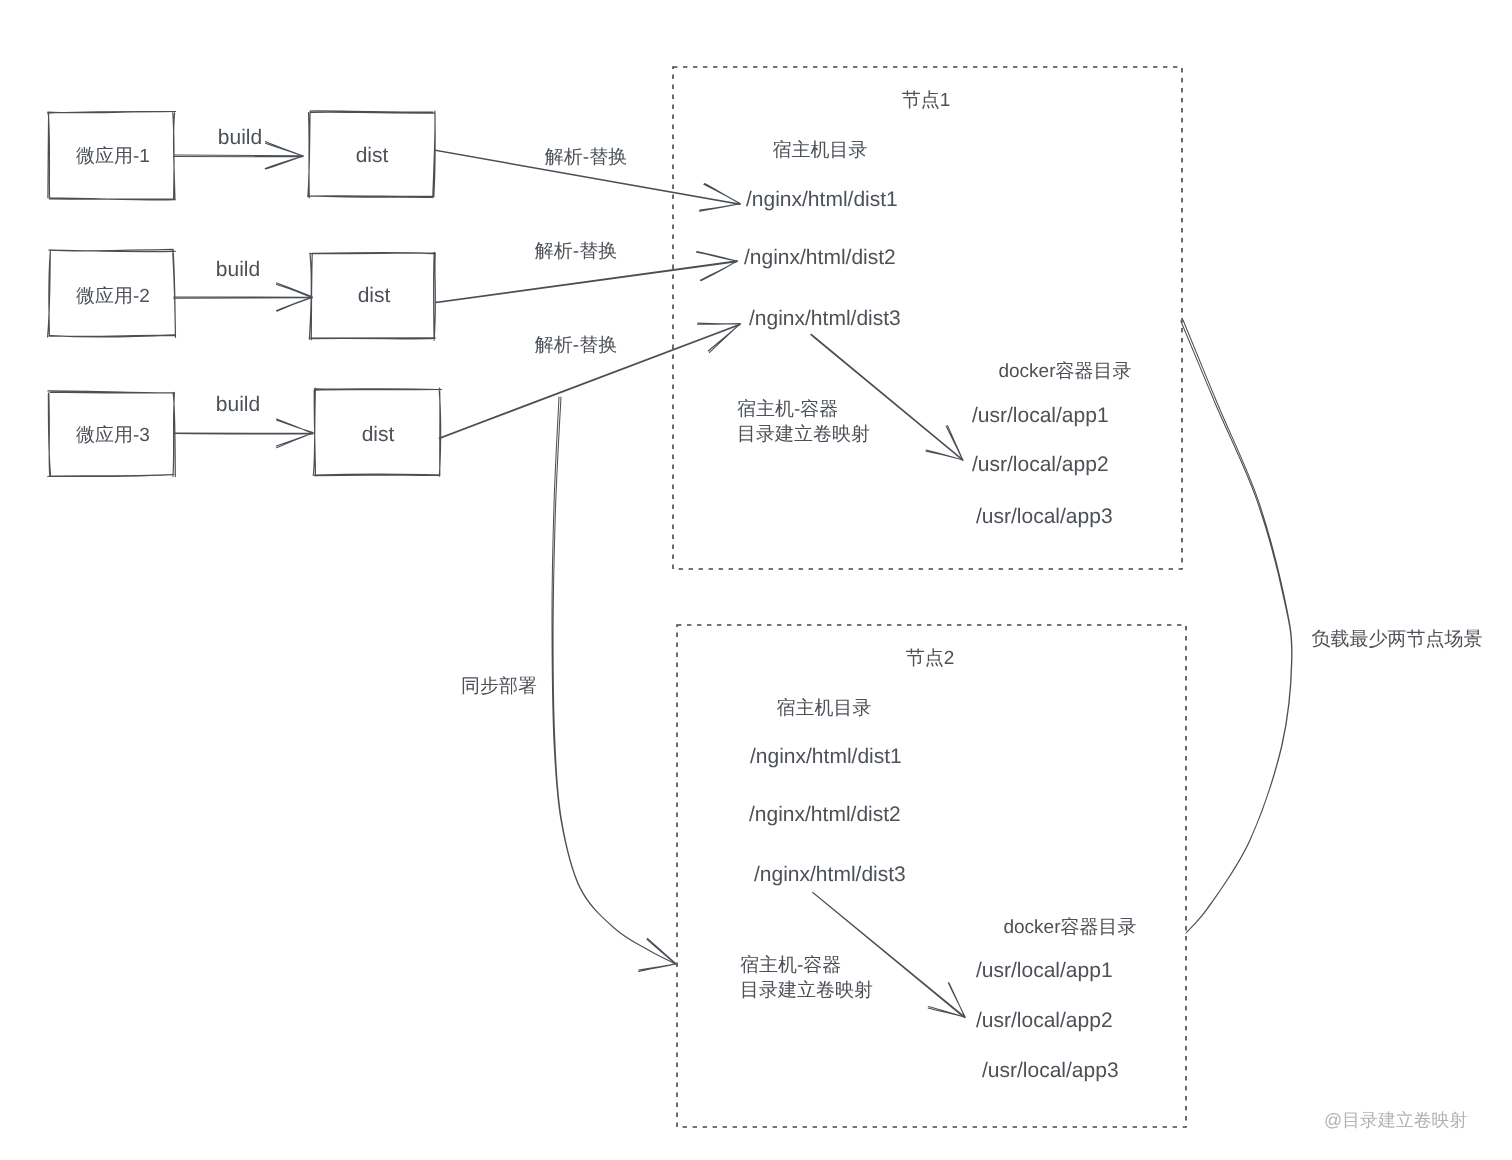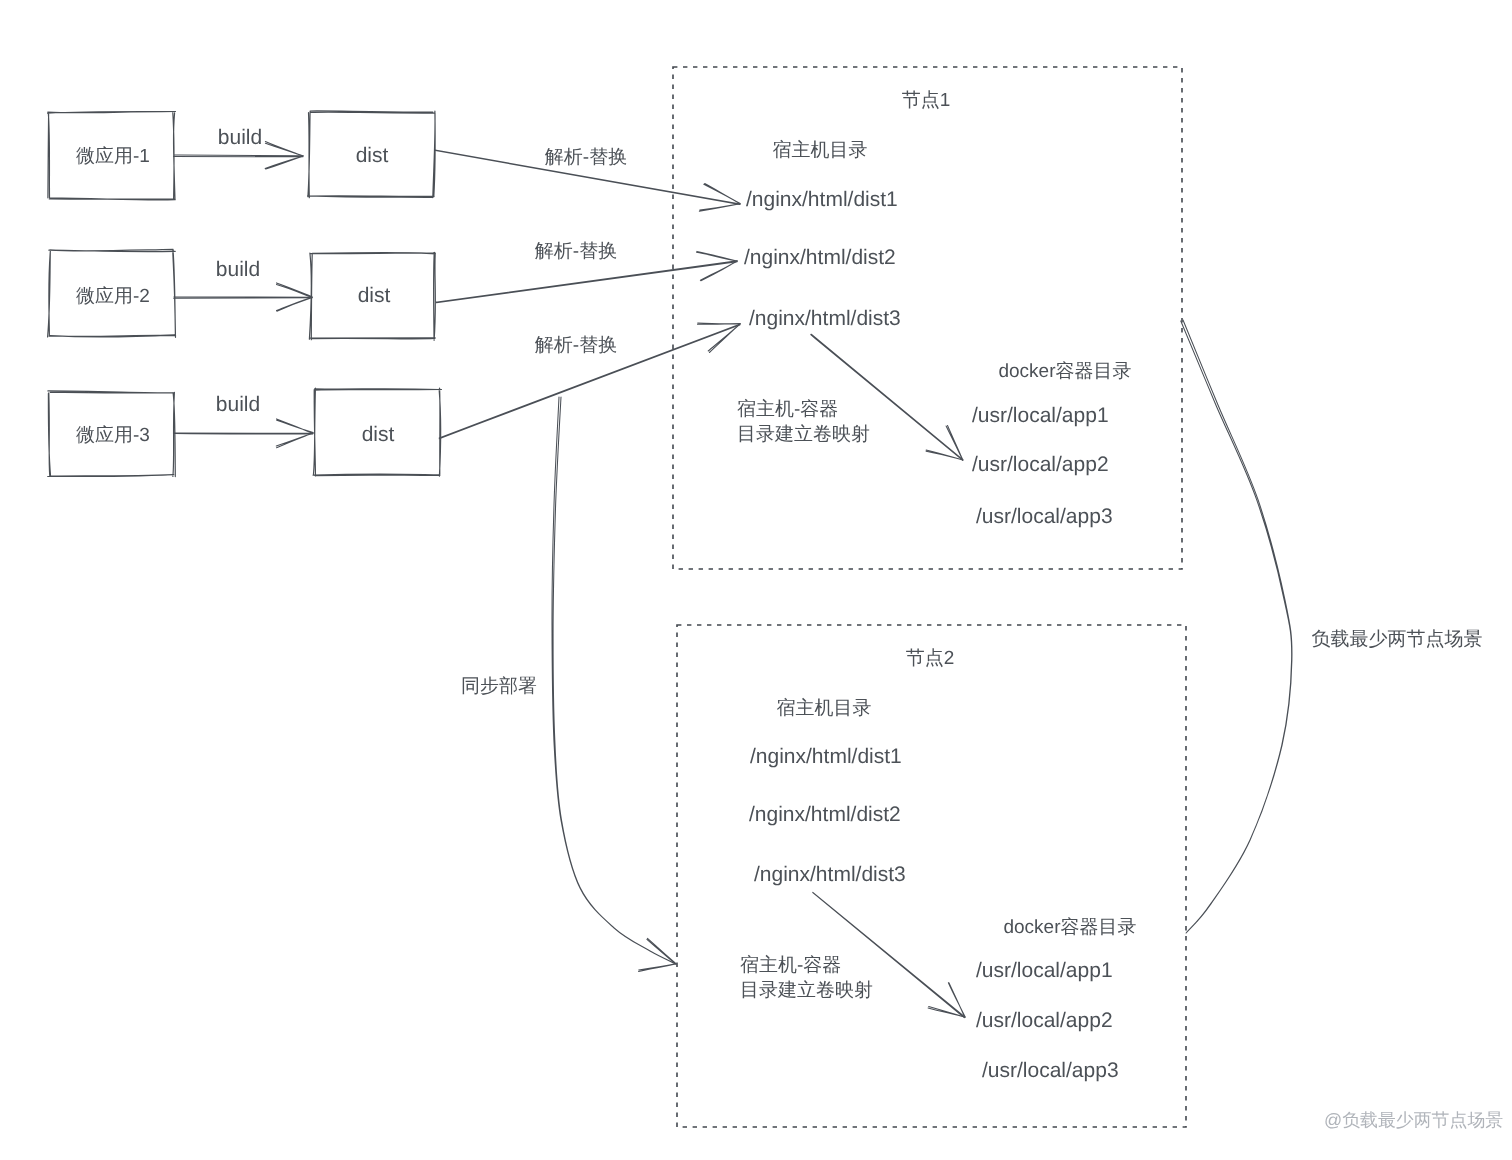--- a/index.html
+++ b/index.html
@@ -97,14 +97,14 @@
     <g>
       <path class="stroke" d="M559.0 397.1 C558.2 415.0 555.1 467.0 554.0 505.1 C552.8 543.1 551.9 585.8 552.0 625.1 C552.1 664.1 552.5 707.6 553.9 740.1 C555.6 772.6 556.6 795.4 561.0 820.1 C565.4 844.6 571.2 870.1 580.0 888.1 C588.8 906.1 602.3 917.4 614.1 928.0 C625.6 938.4 639.6 945.0 650.0 951.1 C660.3 956.9 671.6 961.9 675.9 964.1 M561.0 397.1 C560.0 415.0 557.0 467.0 555.6 505.1 C554.4 543.1 553.3 585.8 553.1 624.9 C553.0 664.1 553.3 707.5 554.8 740.0 C556.1 772.5 557.2 795.3 561.5 820.0 C565.7 844.5 571.5 869.8 580.2 887.8 C589.1 905.8 602.5 917.4 614.1 927.9 C625.6 938.5 639.6 944.9 650.1 951.0 C660.4 957.0 671.7 961.8 676.0 964.0"></path>
       <path class="stroke" d="M646.9 939.3 C658.0 949.1 669.8 959.0 675.9 964.3 M647.5 938.3 C654.4 944.4 660.4 950.2 676.3 963.9 M638.7 969.9 C652.6 967.9 666.1 965.7 675.8 963.8 M638.6 971.5 C647.7 969.2 656.9 967.6 676.3 964.0"></path>
       <text class="t cn" x="499" y="692" text-anchor="middle">同步部署</text>
     </g>
     <g>
       <path class="stroke" d="M1183.0 320.0 C1188.8 334.2 1205.5 375.0 1218.0 405.0 C1230.6 435.0 1246.8 467.4 1258.1 499.9 C1269.2 532.5 1279.3 573.4 1285.0 600.0 C1290.6 626.6 1292.4 635.8 1291.9 660.0 C1291.4 684.2 1288.9 715.1 1282.1 745.1 C1275.0 775.1 1261.9 813.4 1250.1 840.0 C1238.1 866.7 1220.8 889.5 1209.9 904.9 C1199.4 920.6 1190.0 928.4 1186.1 933.0 M1180.8 321.0 C1186.8 335.1 1203.6 375.9 1216.2 405.7 C1229.0 435.5 1245.6 468.1 1256.9 500.4 C1268.2 532.7 1278.6 573.5 1284.2 600.2 C1290.2 626.8 1292.1 635.8 1291.6 660.0 C1291.1 684.0 1288.7 714.9 1281.8 745.0 C1274.8 774.9 1261.9 813.2 1250.0 840.0 C1237.9 866.5 1220.7 889.5 1210.0 905.1 C1199.4 920.6 1189.9 928.3 1186.1 933.0"></path>
       <text class="t cn" x="1397" y="645" text-anchor="middle">负载最少两节点场景</text>
     </g>
   </svg>
-  <div class="watermark">@负载最少两节点场景</div>
+  <div class="watermark">@目录建立卷映射</div>
 </div>
 
 </body></html>

